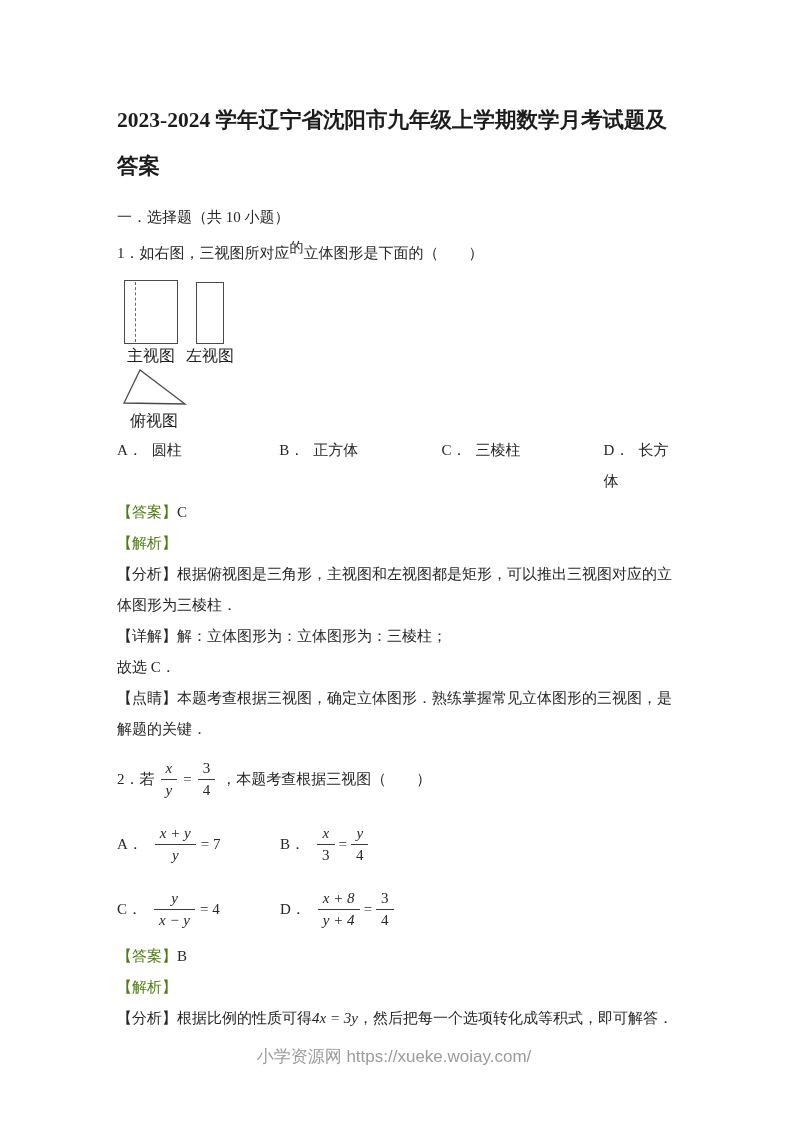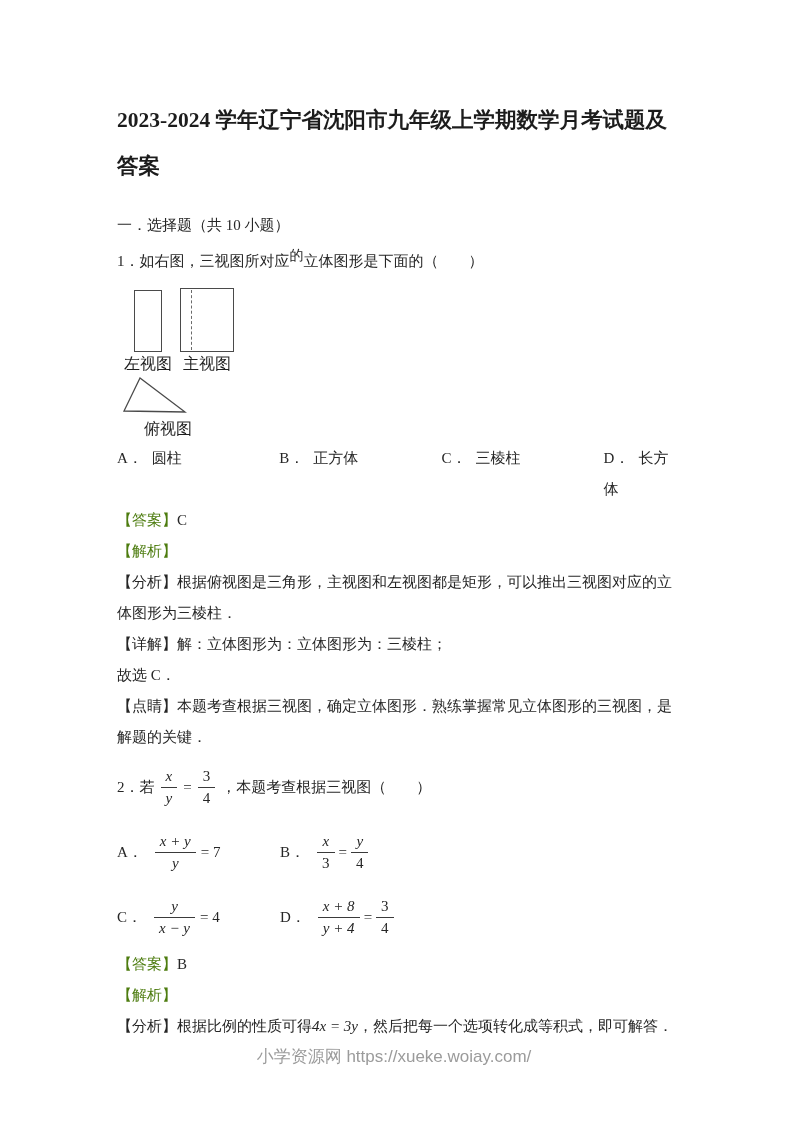--- a/index.html
+++ b/index.html
@@ -20,33 +20,33 @@
   .title{
     margin-top:97px;
     font-size:21.5px;
     font-weight:700;
     line-height:46px;
     white-space:nowrap;
     color:#1c1c1c;
   }
   
   .line{font-size:15px;line-height:31px;}
-  .section-heading{margin-top:21px;}
+  .section-heading{margin-top:13px;}
   .stem{margin-top:5px;}
   .sup{position:relative;top:-6px;font-size:14px;}
   
   .figures{margin-top:11px;margin-left:7px;}
   .views-row{display:flex;align-items:flex-end;gap:8px;}
   .view-col{display:flex;flex-direction:column;align-items:center;}
   .rect-front{width:52px;height:62px;border:1px solid #4a4a4a;position:relative;background:#fff;}
   .rect-front .dash{position:absolute;left:10px;top:1px;bottom:1px;width:0;border-left:1px dashed #6a6a6a;}
   .rect-side{width:26px;height:60px;border:1px solid #4a4a4a;background:#fff;}
   .view-label{font-size:16px;line-height:21px;margin-top:1px;white-space:nowrap;color:#1f1f1f;}
   .triangle-wrap{margin-top:2px;margin-left:-2px;}
-  .top-label{font-size:16px;line-height:21px;margin-left:20px;color:#1f1f1f;}
+  .top-label{font-size:16px;line-height:21px;margin-left:6px;color:#1f1f1f;}
   
   .options-row{display:flex;margin-top:4px;font-size:15px;line-height:31px;}
   .options-row .opt{width:163px;}
   .options-row .opt:last-child{width:auto;}
   .opt-label{margin-right:9px;}
   
   .blue{color:#4d7c0f;}
   .para{font-size:15px;line-height:31px;}
   
   .math{font-family:"Liberation Serif",serif;}
@@ -86,28 +86,28 @@
 
     <div class="line section-heading">一．选择题（共 10 小题）</div>
 
     <div class="line stem">
       <span>1．</span><span>如右图，三视图所对应</span><span class="sup">的</span><span>立体图形是下面的（　　）</span>
     </div>
 
     <div class="figures">
       <div class="views-row">
         <div class="view-col">
-          <div class="rect-side"></div>
-          <div class="view-label">左视图</div>
-        </div>
-        <div class="view-col">
           <div class="rect-front">
             <div class="dash"></div>
           </div>
           <div class="view-label">主视图</div>
+        </div>
+        <div class="view-col">
+          <div class="rect-side"></div>
+          <div class="view-label">左视图</div>
         </div>
       </div>
       <div class="triangle-wrap">
         <svg width="66" height="38" viewBox="0 0 66 38">
           <polygon points="18,2 2,35 63,36" fill="none" stroke="#4a4a4a" stroke-width="1.3"></polygon>
         </svg>
       </div>
       <div class="top-label">俯视图</div>
     </div>
 

